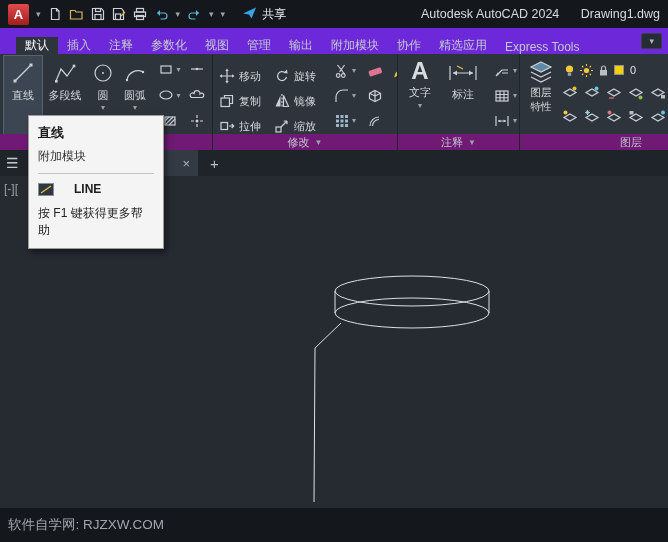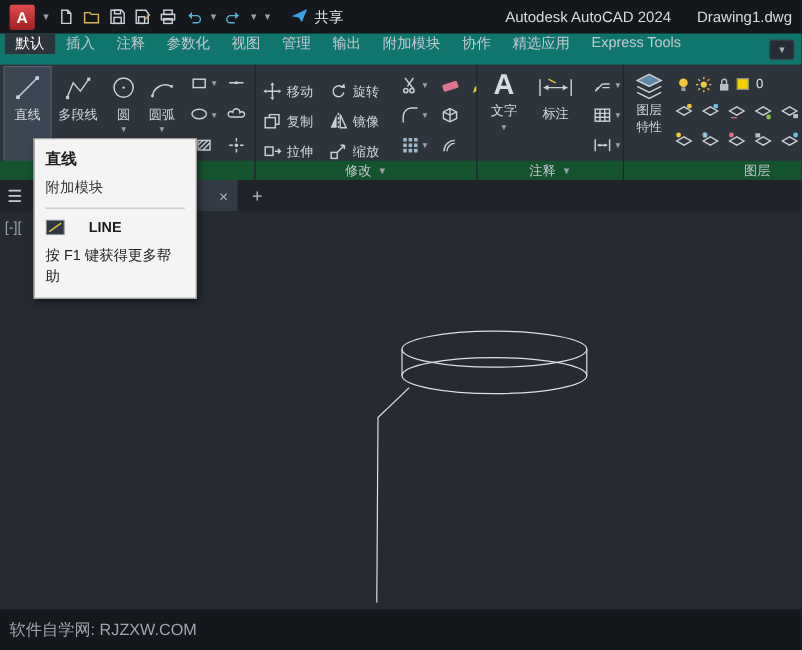--- a/index.html
+++ b/index.html
@@ -30,40 +30,40 @@
   }
   .tchev { color:#9aa1a8; font-size:9px; cursor:default; }
   .ticon { display:flex; align-items:center; gap:1px; }
   .share { display:flex; align-items:flex-start; gap:5px; color:#e8ebee; margin-left:10px; }
   .app-title { position:absolute; left:421px; top:7px; color:#d8dbde; font-size:12.5px; white-space:nowrap; }
   .doc-title { position:absolute; right:8px; top:7px; color:#d8dbde; font-size:12.5px; white-space:nowrap; }
 
   
   .tabbar {
     position:absolute; top:28px; left:0; right:0; height:26px;
-    background:#0f766e; display:flex; align-items:flex-start;
-    padding-left:4px; font-size:12px; z-index:10;
+    background:#6d28d9; display:flex; align-items:flex-end;
+    padding-left:16px; font-size:12px; z-index:10;
   }
   .rtab { display:flex; align-items:center; padding:0 9px; color:#c3c9cf; white-space:nowrap; }
   .rtab.active { background:#2e343b; color:#ffffff; }
   .ribbon-toggle {
     margin-left:auto; margin-right:6px; align-self:center;
     background:#262c33; border:1px solid #3a414a; border-radius:2px;
     padding:2px 7px; font-size:9px; color:#aeb5bc; display:flex; gap:5px; align-items:center;
   }
 
   
   .ribbon {
     position:absolute; top:54px; left:0; right:0; height:96px;
     background:#2e343b; display:flex; z-index:10;
   }
   .panel { height:100%; border-right:1px solid #20252b; display:flex; flex-direction:column; overflow:hidden; }
   .panel-body { flex:1; display:flex; padding:2px 2px 0 4px; }
   .panel-footer {
-    height:16px; background:#14532d; font-size:11px; color:#bfc5cb;
+    height:16px; background:#701a75; font-size:11px; color:#bfc5cb;
     display:flex; align-items:center; justify-content:center; gap:5px;
   }
   .panel-footer .pf-arrow { font-size:8px; color:#9aa1a8; }
   .tool-lg {
     width:38px; display:flex; flex-direction:column; align-items:center;
     padding-top:5px; gap:3px; font-size:11px; color:#d2d7dc; cursor:default;
   }
   .tool-lg.hl { background:#3c4653; outline:1px solid #56636f; }
   .tool-lg .chev { font-size:8px; color:#9aa1a8; line-height:4px; }
   .mini-grid { display:grid; grid-template-columns:27px 27px; grid-auto-rows:26px; margin-left:4px; }

